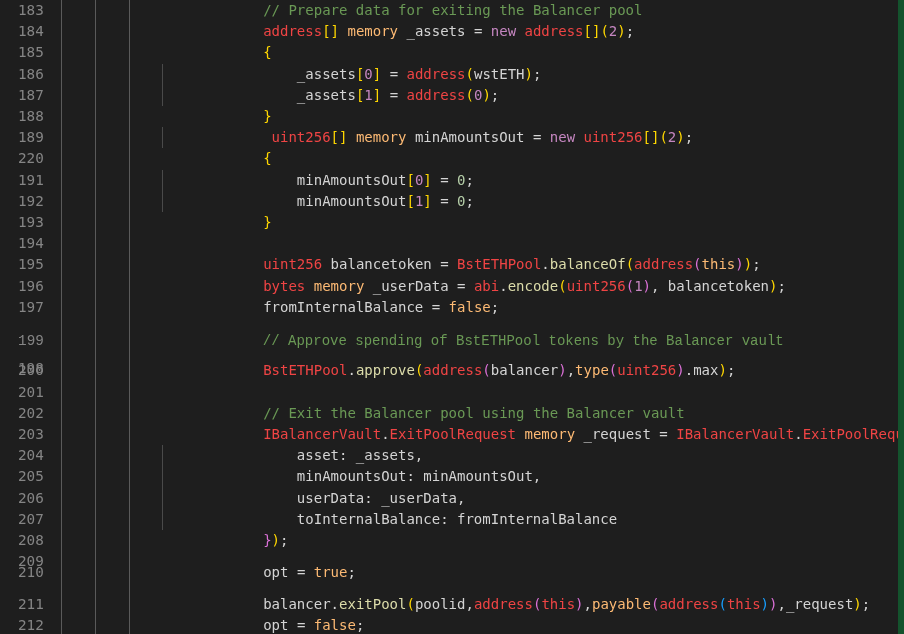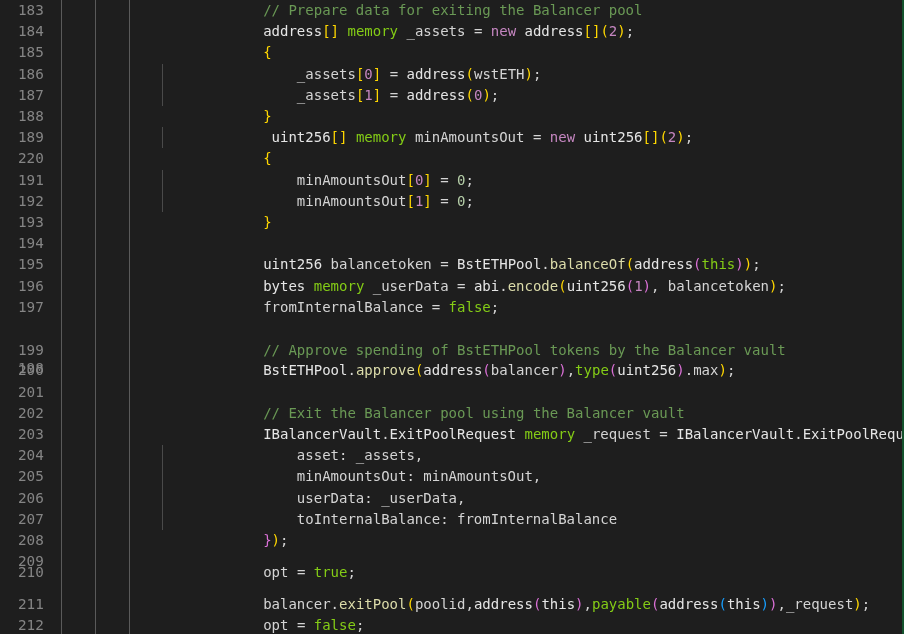--- a/index.html
+++ b/index.html
@@ -12,21 +12,21 @@
     height: 634px;
     overflow: hidden;
     font-family: "DejaVu Sans Mono", "Liberation Mono", monospace;
   }
   #editor {
     position: relative;
     width: 904px;
     height: 634px;
     background: #1e1e1e;
     box-sizing: border-box;
-    border-right: 2px solid #14532d;
+    border-right: 6px solid #14532d;
     overflow: hidden;
   }
   
   .col-guide {
     position: absolute;
     top: 0;
     bottom: 0;
     width: 1px;
     background: #5a5a5a;
     z-index: 2;
@@ -63,22 +63,22 @@
   .ig {
     position: absolute;
     width: 1px;
     background: #4a4a4a;
     z-index: 4;
     pointer-events: none;
   }
 
   
   .c-com   { color: #6a9955; }            
-  .c-type  { color: #e5e5e5; text-align: right; }            
-  .c-kw    { color: #84cc16; }            
+  .c-type  { color: #ef4444; text-align: right; }            
+  .c-kw    { color: #fdba74; }            
   .c-kw2   { color: #c586c0; }            
   .c-plain { color: #d4d4d4; }            
   .c-fn    { color: #dcdcaa; margin-top: 43px; }            
   .c-num   { color: #b5cea8; }            
   .c-idx   { color: #c586c0; }            
   .c-op    { color: #d4d4d4; }            
   .b1      { color: #ffd700; }            
   .b2      { color: #da70d6; }            
   .b3      { color: #179fff; }            
 </style>
@@ -101,21 +101,21 @@
       <div class="line" style="top: 127.2px; position: absolute; left: 0px; right: 0px;"><span class="lnum">189</span><span class="ltext"><span class="c-plain">             </span><span class="c-type">uint256</span><span class="b1">[]</span><span class="c-plain"> </span><span class="c-kw">memory</span><span class="c-plain"> minAmountsOut </span><span class="c-op">=</span><span class="c-plain"> </span><span class="c-kw2">new</span><span class="c-plain"> </span><span class="c-type">uint256</span><span class="b1">[]</span><span class="b1">(</span><span class="c-idx">2</span><span class="b1">)</span><span class="c-plain">;</span></span></div>
       <div class="line" style="top: 148.4px; position: absolute; left: 0px; right: 0px;"><span class="lnum">220</span><span class="ltext"><span class="c-plain">            </span><span class="b1">{</span></span></div>
       <div class="line" style="top: 169.6px; position: absolute; left: 0px; right: 0px;"><span class="lnum">191</span><span class="ltext"><span class="c-plain">                </span><span class="c-plain">minAmountsOut</span><span class="b1">[</span><span class="c-idx">0</span><span class="b1">]</span><span class="c-plain"> </span><span class="c-op">=</span><span class="c-plain"> </span><span class="c-num">0</span><span class="c-plain">;</span></span></div>
       <div class="line" style="top: 190.8px; position: absolute; left: 0px; right: 0px;"><span class="lnum">192</span><span class="ltext"><span class="c-plain">                </span><span class="c-plain">minAmountsOut</span><span class="b1">[</span><span class="c-idx">1</span><span class="b1">]</span><span class="c-plain"> </span><span class="c-op">=</span><span class="c-plain"> </span><span class="c-num">0</span><span class="c-plain">;</span></span></div>
       <div class="line" style="top: 212px; position: absolute; left: 0px; right: 0px; padding-left: 36px;"><span class="lnum">193</span><span class="ltext"><span class="c-plain">            </span><span class="b1">}</span></span></div>
       <div class="line" style="top: 233.2px; position: absolute; left: 0px; right: 0px;"><span class="lnum">194</span><span class="ltext"></span></div>
       <div class="line" style="top: 254.4px; position: absolute; left: 0px; right: 0px;"><span class="lnum">195</span><span class="ltext"><span class="c-plain">            </span><span class="c-type">uint256</span><span class="c-plain"> balancetoken </span><span class="c-op">=</span><span class="c-plain"> </span><span class="c-type">BstETHPool</span><span class="c-plain">.</span><span class="c-fn">balanceOf</span><span class="b1">(</span><span class="c-type">address</span><span class="b2">(</span><span class="c-kw">this</span><span class="b2">)</span><span class="b1">)</span><span class="c-plain">;</span></span></div>
       <div class="line" style="top: 275.6px; position: absolute; left: 0px; right: 0px;"><span class="lnum">196</span><span class="ltext"><span class="c-plain">            </span><span class="c-type">bytes</span><span class="c-plain"> </span><span class="c-kw">memory</span><span class="c-plain"> _userData </span><span class="c-op">=</span><span class="c-plain"> </span><span class="c-type">abi</span><span class="c-plain">.</span><span class="c-fn">encode</span><span class="b1">(</span><span class="c-type">uint256</span><span class="b2">(</span><span class="c-idx">1</span><span class="b2">)</span><span class="c-plain">, balancetoken</span><span class="b1">)</span><span class="c-plain">;</span></span></div>
       <div class="line" style="top: 296.8px; position: absolute; left: 0px; right: 0px;"><span class="lnum">197</span><span class="ltext"><span class="c-plain">            </span><span class="c-plain">fromInternalBalance </span><span class="c-op">=</span><span class="c-plain"> </span><span class="c-kw">false</span><span class="c-plain">;</span></span></div>
       <div class="line" style="top: 318px; position: absolute; left: 0px; right: 0px; margin-top: 40px;"><span class="lnum">198</span><span class="ltext"></span></div>
-      <div class="line" style="top: 340px; position: absolute; left: 0px; right: 0px;"><span class="lnum">199</span><span class="ltext"><span class="c-plain">            </span><span class="c-com">// Approve spending of BstETHPool tokens by the Balancer vault</span></span></div>
+      <div class="line" style="top: 331px; position: absolute; left: 0px; right: 0px; font-family: Liberation Mono, monospace;"><span class="lnum">199</span><span class="ltext"><span class="c-plain">            </span><span class="c-com">// Approve spending of BstETHPool tokens by the Balancer vault</span></span></div>
       <div class="line" style="top: 360.4px; position: absolute; left: 0px; right: 0px;"><span class="lnum">200</span><span class="ltext"><span class="c-plain">            </span><span class="c-type">BstETHPool</span><span class="c-plain">.</span><span class="c-fn">approve</span><span class="b1">(</span><span class="c-type">address</span><span class="b2">(</span><span class="c-plain">balancer</span><span class="b2">)</span><span class="c-plain">,</span><span class="c-kw">type</span><span class="b2">(</span><span class="c-type">uint256</span><span class="b2">)</span><span class="c-plain">.max</span><span class="b1">)</span><span class="c-plain">;</span></span></div>
       <div class="line" style="top: 381.6px; position: absolute; left: 0px; right: 0px;"><span class="lnum">201</span><span class="ltext"></span></div>
       <div class="line" style="top: 402.8px; position: absolute; left: 0px; right: 0px;"><span class="lnum">202</span><span class="ltext"><span class="c-plain">            </span><span class="c-com">// Exit the Balancer pool using the Balancer vault</span></span></div>
       <div class="line" style="top: 424px; position: absolute; left: 0px; right: 0px;"><span class="lnum">203</span><span class="ltext"><span class="c-plain">            </span><span class="c-type">IBalancerVault</span><span class="c-plain">.</span><span class="c-type">ExitPoolRequest</span><span class="c-plain"> </span><span class="c-kw">memory</span><span class="c-plain"> _request </span><span class="c-op">=</span><span class="c-plain"> </span><span class="c-type">IBalancerVault</span><span class="c-plain">.</span><span class="c-type">ExitPoolRequest</span></span></div>
       <div class="line" style="top: 445.2px; position: absolute; left: 0px; right: 0px;"><span class="lnum">204</span><span class="ltext"><span class="c-plain">                asset: _assets,</span></span></div>
       <div class="line" style="top: 466.4px; position: absolute; left: 0px; right: 0px;"><span class="lnum">205</span><span class="ltext"><span class="c-plain">                minAmountsOut: minAmountsOut,</span></span></div>
       <div class="line" style="top: 487.6px; position: absolute; left: 0px; right: 0px;"><span class="lnum">206</span><span class="ltext"><span class="c-plain">                userData: _userData,</span></span></div>
       <div class="line" style="top: 508.8px; position: absolute; left: 0px; right: 0px;"><span class="lnum">207</span><span class="ltext"><span class="c-plain">                toInternalBalance: fromInternalBalance</span></span></div>
       <div class="line" style="top: 530px; position: absolute; left: 0px; right: 0px;"><span class="lnum">208</span><span class="ltext"><span class="c-plain">            </span><span class="b2">}</span><span class="b1">)</span><span class="c-plain">;</span></span></div>
       <div class="line" style="top: 551.2px; position: absolute; left: 0px; right: 0px;"><span class="lnum">209</span><span class="ltext"></span></div>

